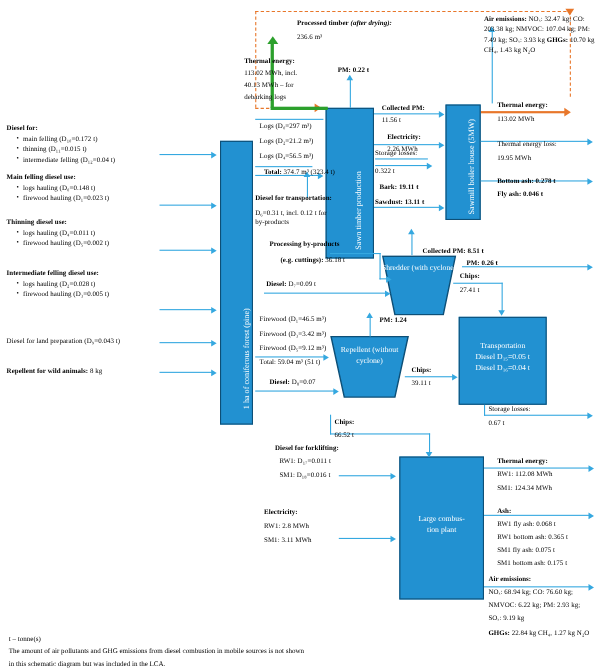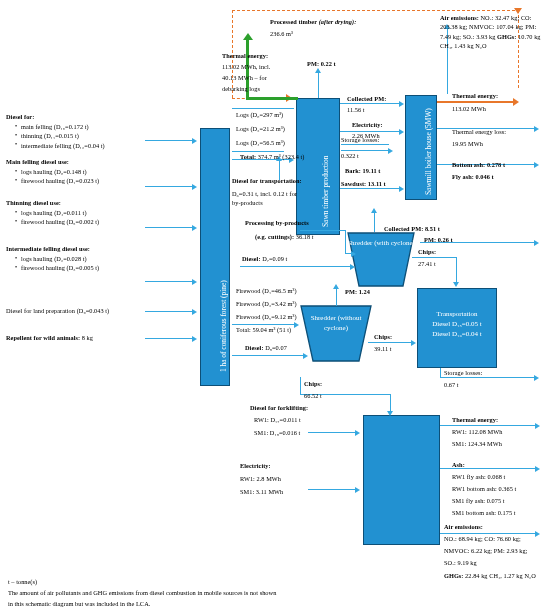--- a/index.html
+++ b/index.html
@@ -76,31 +76,35 @@
   <div class="traplab" style="left:347px;top:239px;width:68px;">
     <span>Shredder (with cyclone)</span>
   </div>
 
   <div class="trap" style="left:300px;top:305px;width:72px;height:57px;">
     <svg width="72" height="57" viewBox="0 0 72 57">
       <polygon points="1,1 71,1 59,56 13,56" fill="#2291d1" stroke="#0d4f77" stroke-width="1.3"></polygon>
     </svg>
   </div>
   <div class="traplab" style="left:300px;top:314px;width:72px;">
-    <span>Shredder (without cyclone)</span>
+    <span>Repellent (without cyclone)</span>
   </div>
 
   <div class="box" style="left:417px;top:288px;width:80px;height:80px;"></div>
   <div class="boxlab" style="left:417px;top:309px;width:80px;">
     <div>Transportation</div>
     <div>Diesel D₁₅=0.05 t</div>
     <div>Diesel D₁₆=0.04 t</div>
   </div>
 
   <div class="box" style="left:363px;top:415px;width:77px;height:130px;"></div>
+  <div class="boxlab" style="left:363px;top:467px;width:77px;">
+    <div>Large combus-</div>
+    <div>tion plant</div>
+  </div>
 
   <div class="gln" style="left:246px;top:40px;height:58px;"></div>
   <div class="gar" style="left:242.5px;top:33px;"></div>
   <div class="ln lnh" style="left:246px;top:97px;width:52px;height:3.4px;background:#2ca02c;"></div>
 
   <div class="ln lnh" style="left:145px;top:140px;width:48px;"></div>
   <div class="ar ar-r" style="left:192px;top:137.5px;"></div>
 
   <div class="ln lnh" style="left:145px;top:186px;width:48px;"></div>
   <div class="ar ar-r" style="left:192px;top:183.5px;"></div>

